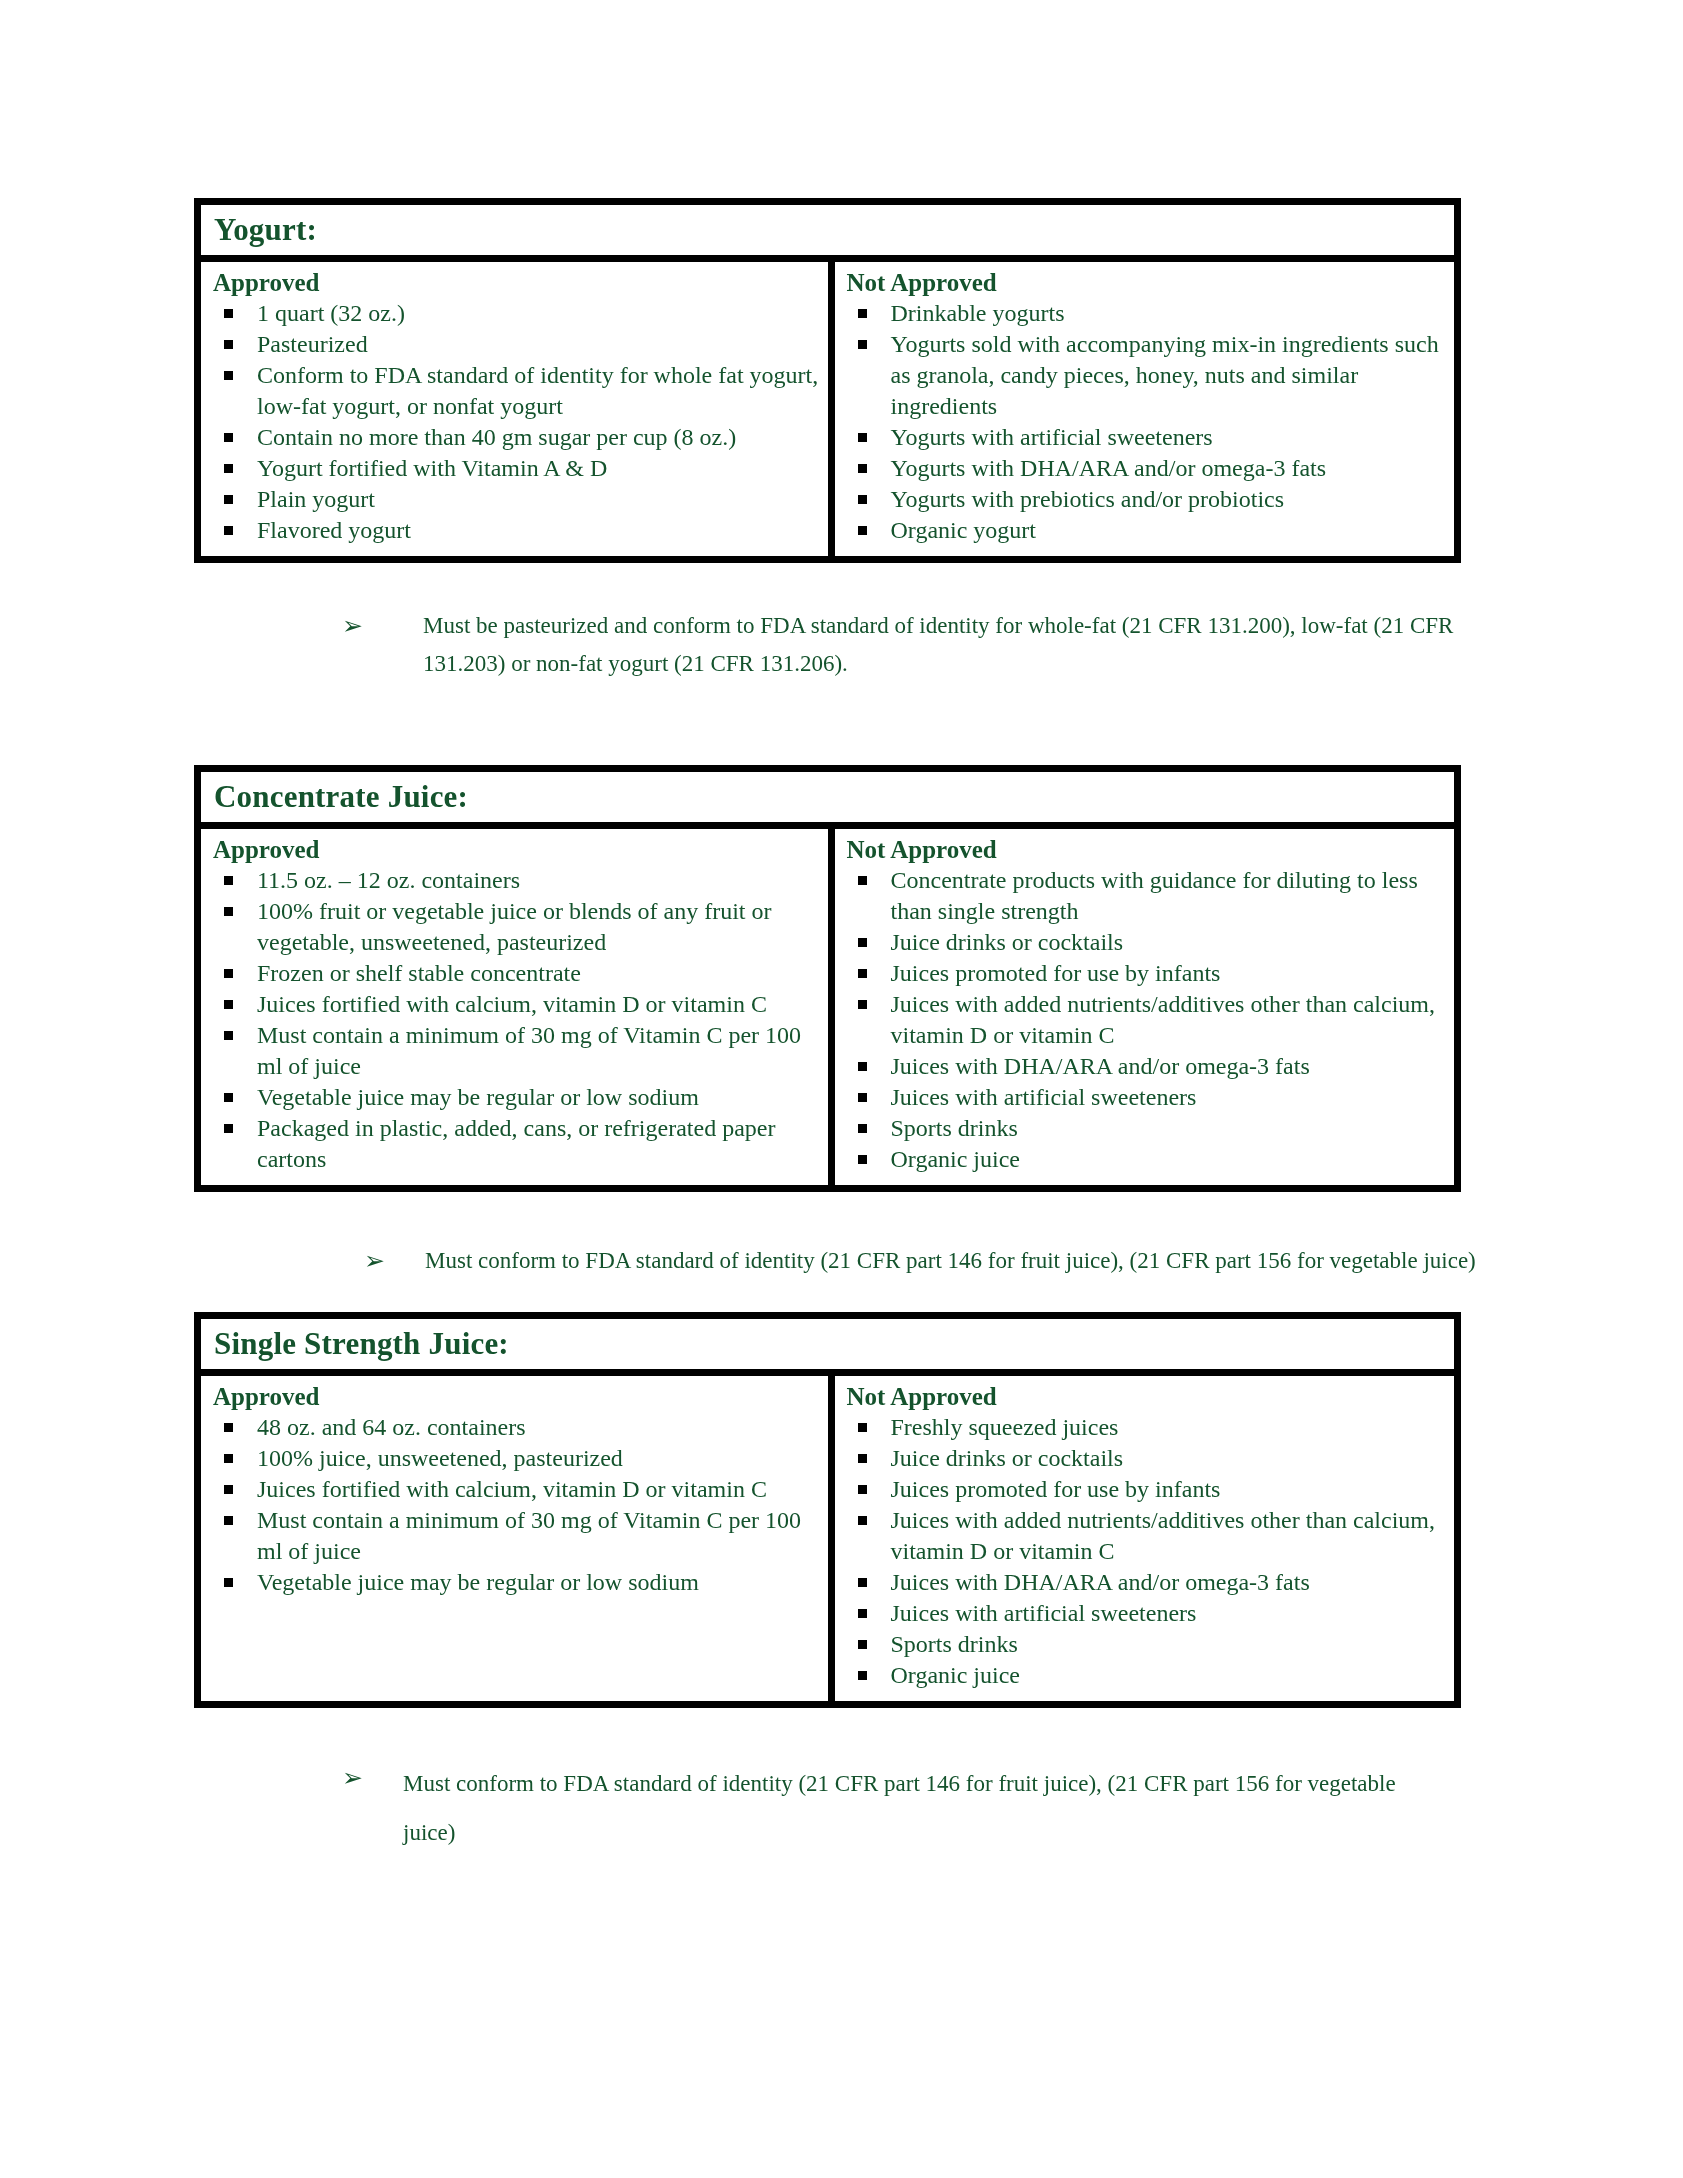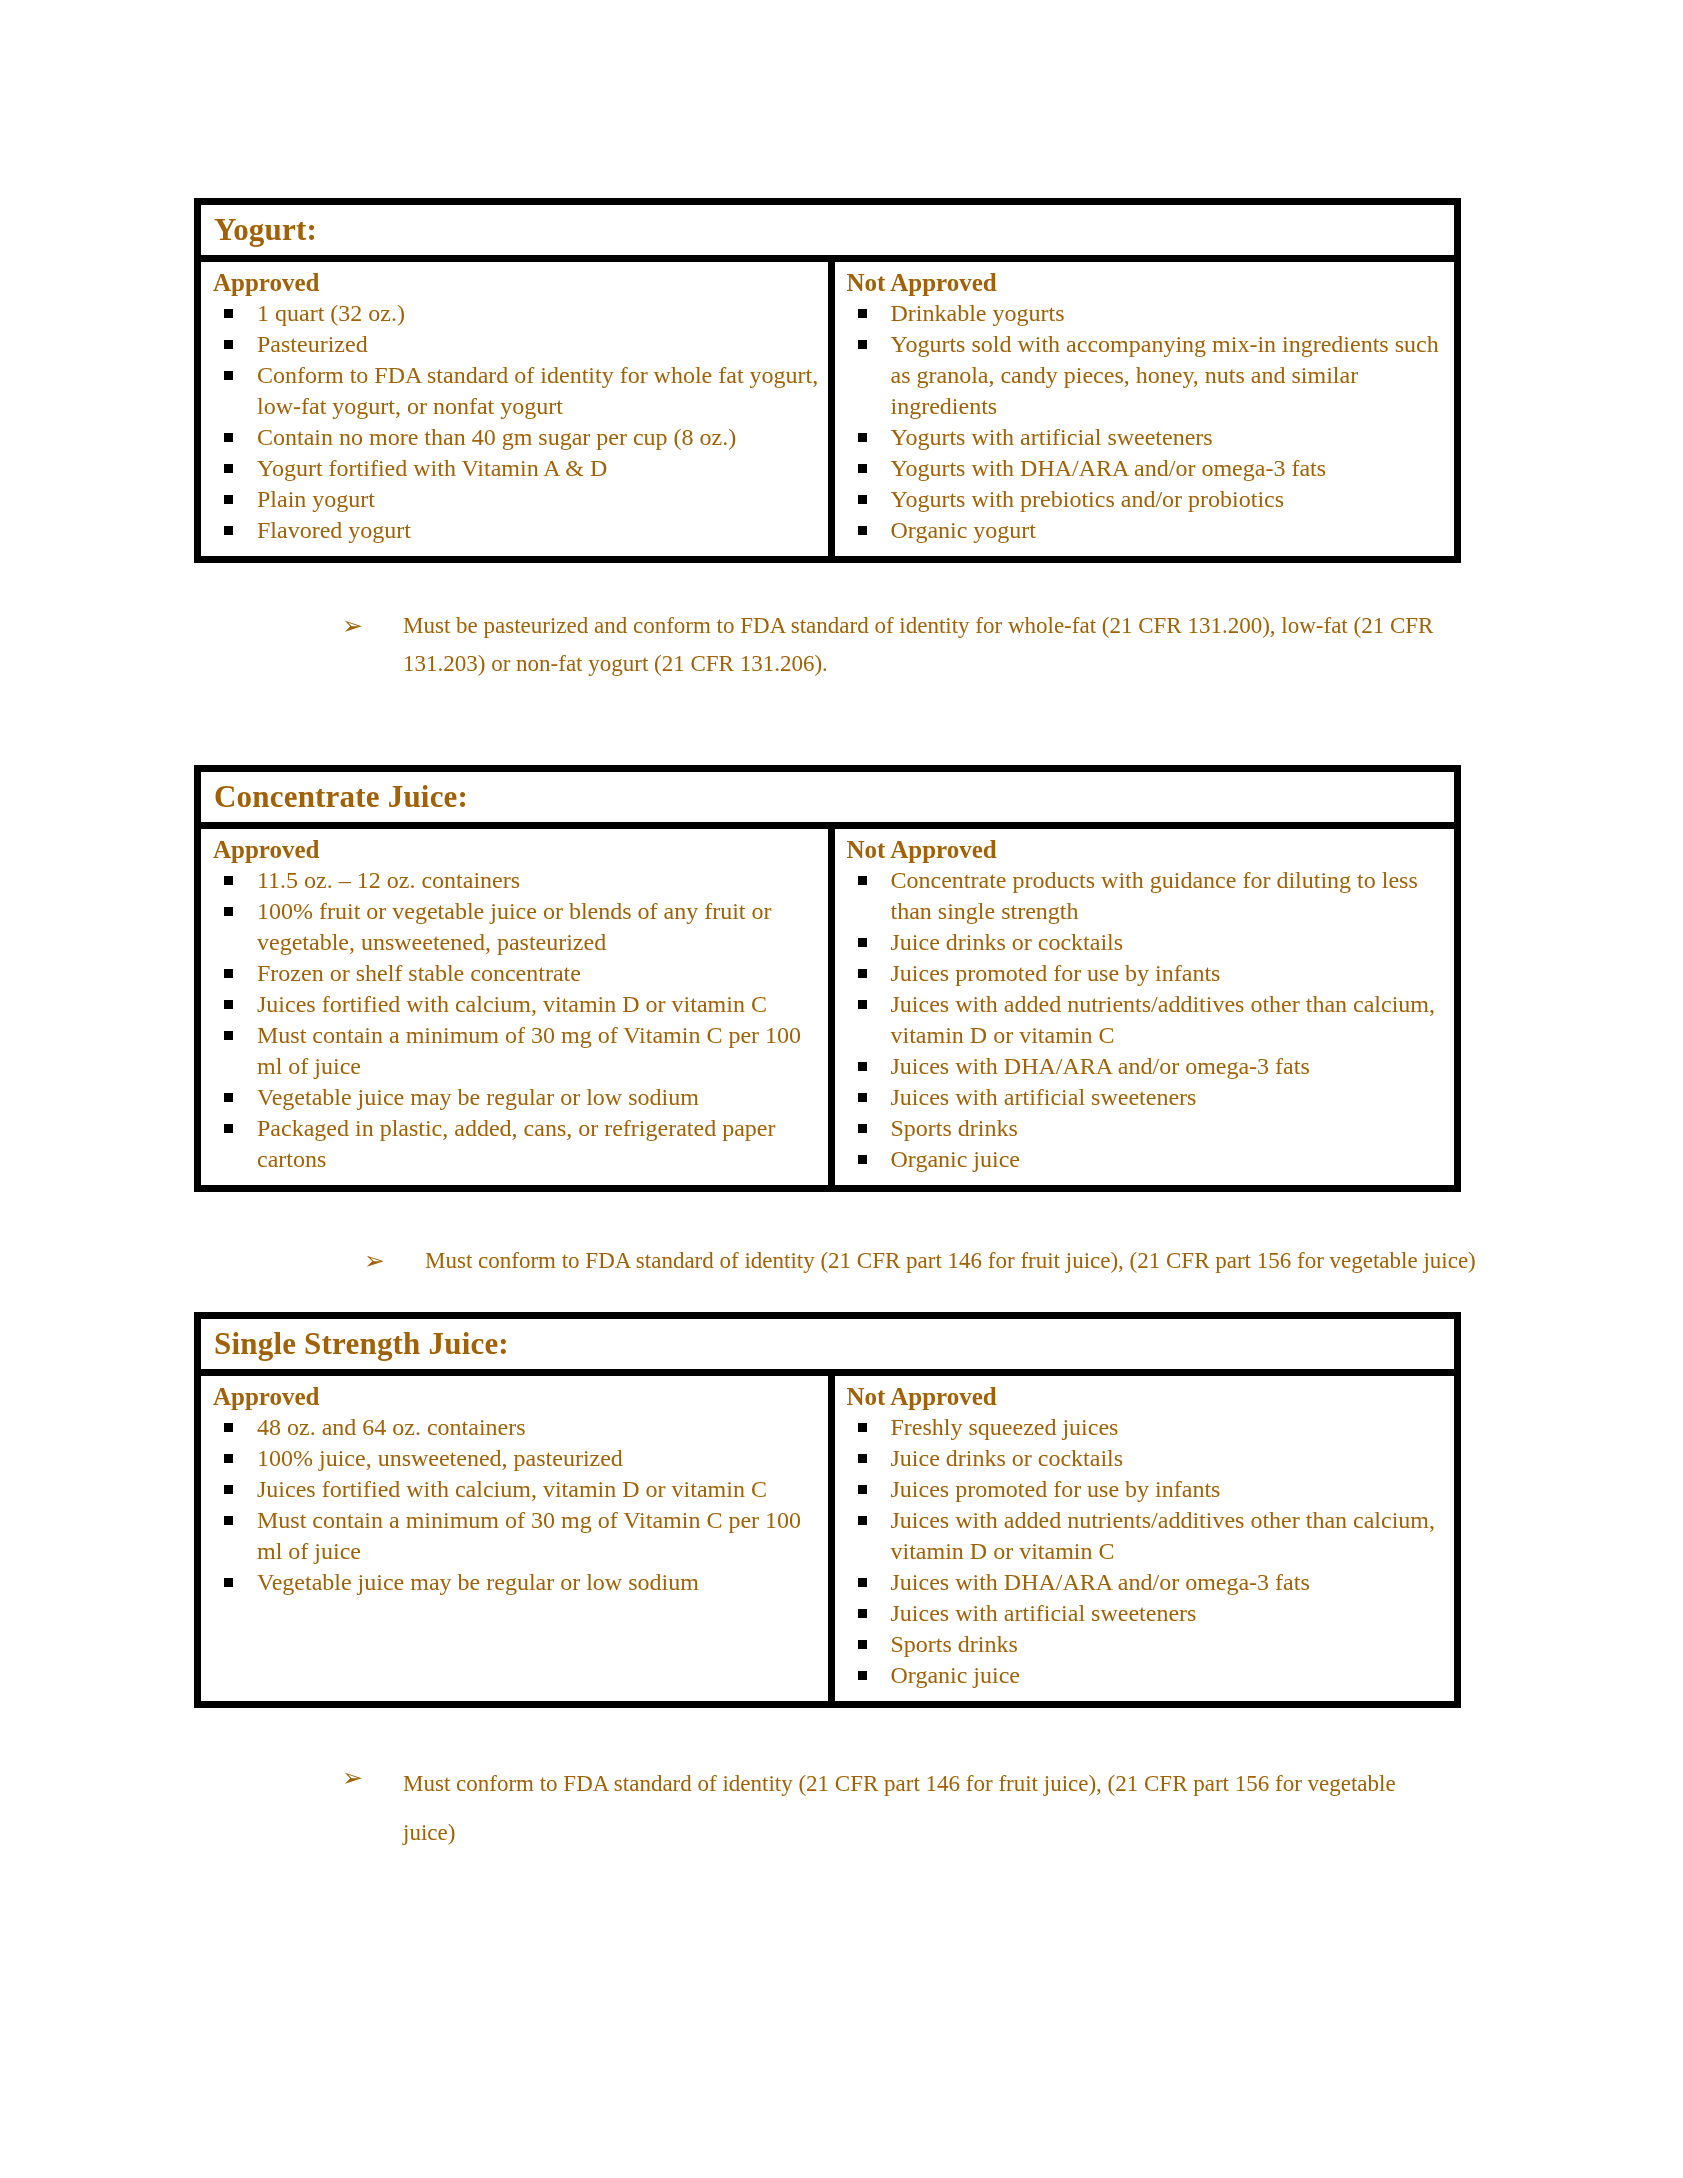--- a/index.html
+++ b/index.html
@@ -6,21 +6,21 @@
     margin: 0;
     padding: 0;
     background: #ffffff;
   }
   .page {
     position: relative;
     width: 1683px;
     height: 2178px;
     background: #ffffff;
     font-family: "Liberation Serif", "DejaVu Serif", serif;
-    color: #a16207;
+    color: #14532d;
     overflow: hidden;
   }
   .section {
     position: absolute;
     left: 194px;
     width: 1287px;
   }
   .sec-0 { top: 198px; }
   .sec-1 { top: 765px; }
   .sec-2 { top: 1312px; }
@@ -85,21 +85,21 @@
     font-size: 23px;
     line-height: 1.65;
   }
   .note-arrow {
     flex: 0 0 61px;
     font-size: 25px;
     line-height: 1.5;
   }
   .note-text { }
   .sec-0 .note { margin-top: 44px; margin-left: 148px; }
-  .sec-0 .note-text { width: 1089px; }
+  .sec-0 .note-text { width: 1089px; margin-left: 20px; }
   .sec-1 .note { margin-top: 50px; margin-left: 170px; }
   .sec-1 .note-text { white-space: nowrap; }
   .sec-2 .note { margin-top: 51px; margin-left: 148px; line-height: 2.15; }
   .sec-2 .note-text { width: 1020px; }
 </style>
 </head>
 <body>
 
 <div class="page">
 

